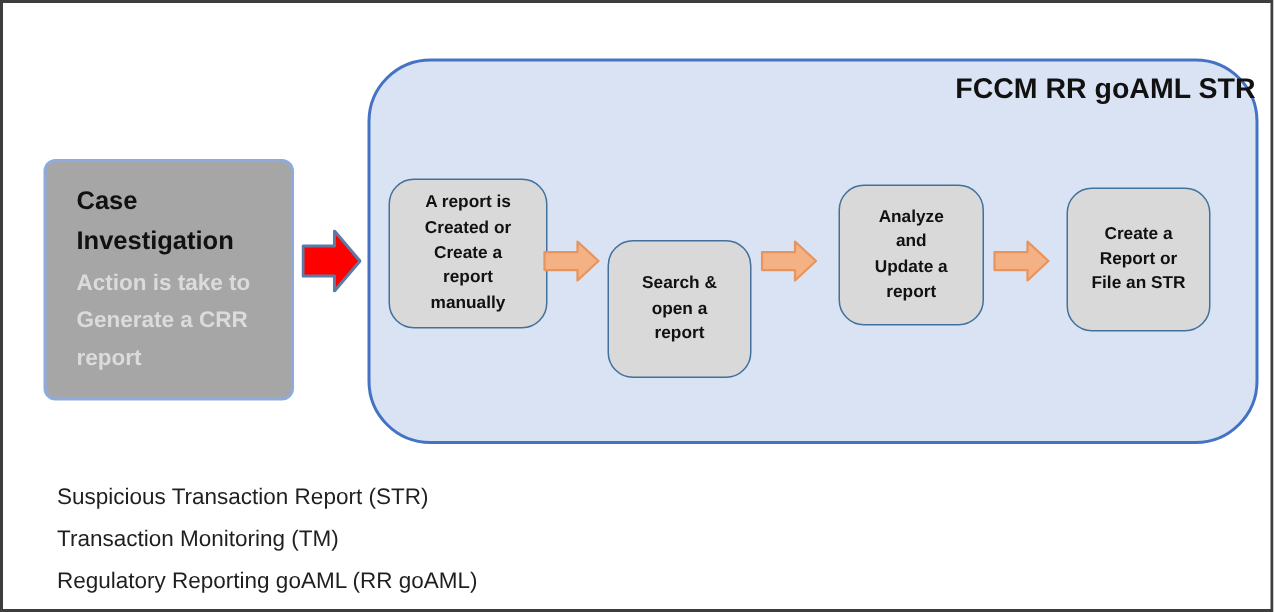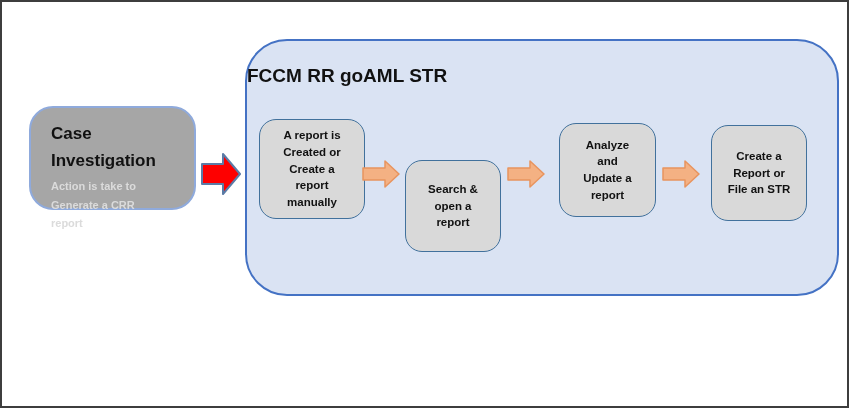--- a/index.html
+++ b/index.html
@@ -17,37 +17,37 @@
     border: 2px solid var(--frame_border, #3d3d3d);
     overflow: hidden;
   }
 
   
   .case-box {
     position: absolute;
     left: 27px;
     top: 104px;
     width: 167px;
-    height: 104px;
+    height: 161px;
     box-sizing: border-box;
     background: var(--case_box_fill, #a6a6a6);
     border: 2px solid var(--case_box_border, #8faadc);
-    border-radius: 24px;
+    border-radius: 8px;
     padding: 12px 10px 0 20px;
   }
   .case-title {
     font-size: 17px;
     font-weight: bold;
     color: var(--text_color, #111);
     line-height: 1.6;
     white-space: pre-line;
   }
   .case-subtitle {
     margin-top: 3px;
-    font-size: 11px;
+    font-size: 15px;
     font-weight: bold;
     color: var(--case_subtitle_color, #d9d9d9);
     line-height: 1.65;
     white-space: pre-line;
   }
 
   
   .red-arrow {
     position: absolute;
     left: 199px;
@@ -62,22 +62,22 @@
     left: 243px;
     top: 37px;
     width: 594px;
     height: 257px;
     box-sizing: border-box;
     background: var(--container_fill, #dae3f3);
     border: 2px solid var(--container_border, #4472c4);
     border-radius: 42px;
   }
   .container-title {
-    margin-top: 24px;
-    text-align: left;
+    margin-top: 8px;
+    text-align: right;
     font-size: 19px;
     font-weight: bold;
     color: var(--text_color, #111);
   }
 
   
   .step {
     position: absolute;
     box-sizing: border-box;
     background: var(--step_box_fill, #d9d9d9);
@@ -174,14 +174,19 @@
       <polygon points="1,8 23,8 23,1 37,14 23,27 23,20 1,20" stroke-width="1.5" stroke-linejoin="round" fill="#f4b183" stroke="#e8945e"></polygon>
     </svg>
 
     <div class="step step-4">
       <span>Create a
 Report or
 File an STR</span>
     </div>
   </div>
 
+  <div class="legend">
+    <div class="legend-line">Suspicious Transaction Report (STR)</div>
+    <div class="legend-line">Transaction Monitoring (TM)</div>
+    <div class="legend-line">Regulatory Reporting goAML (RR goAML)</div>
+  </div>
 
 </div>
 
 </body></html>

